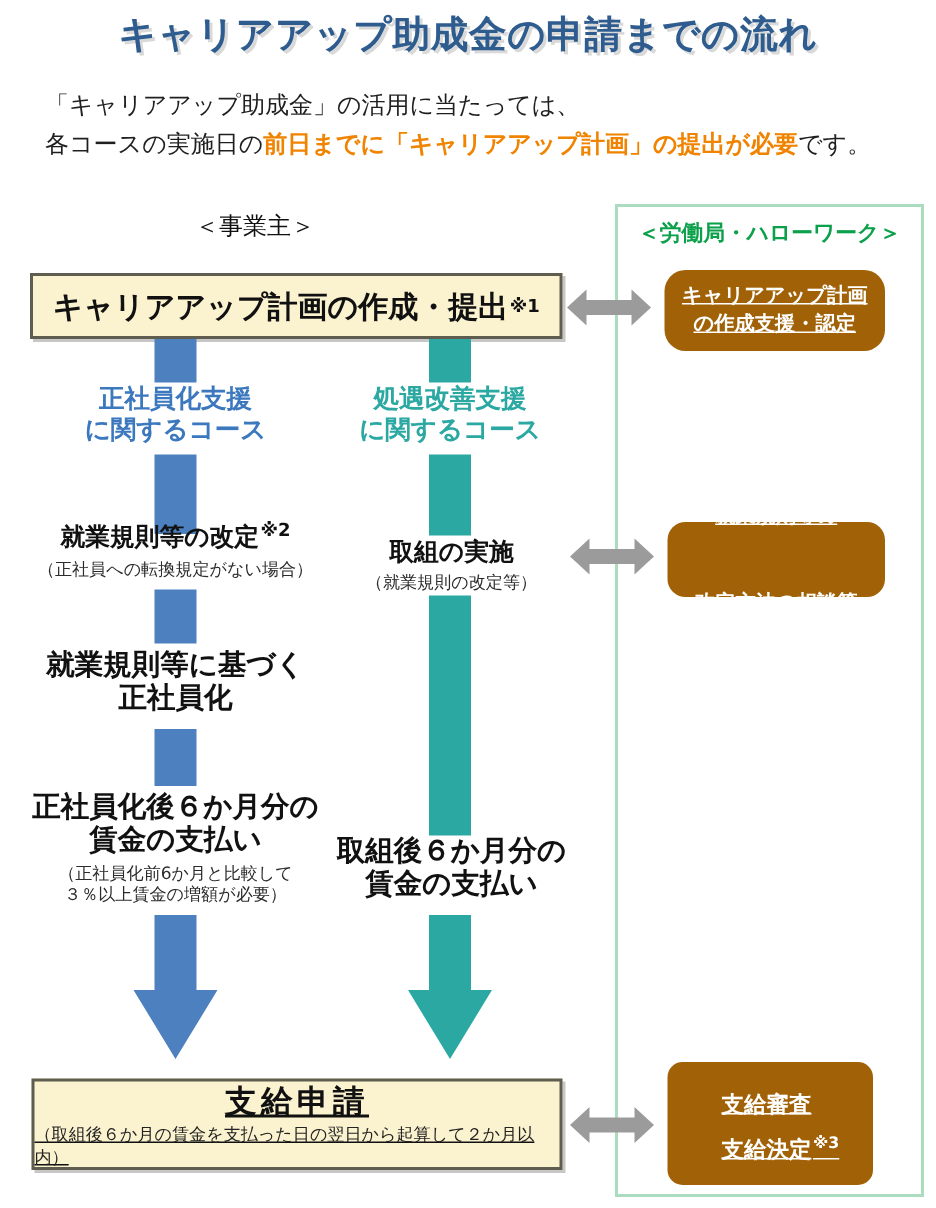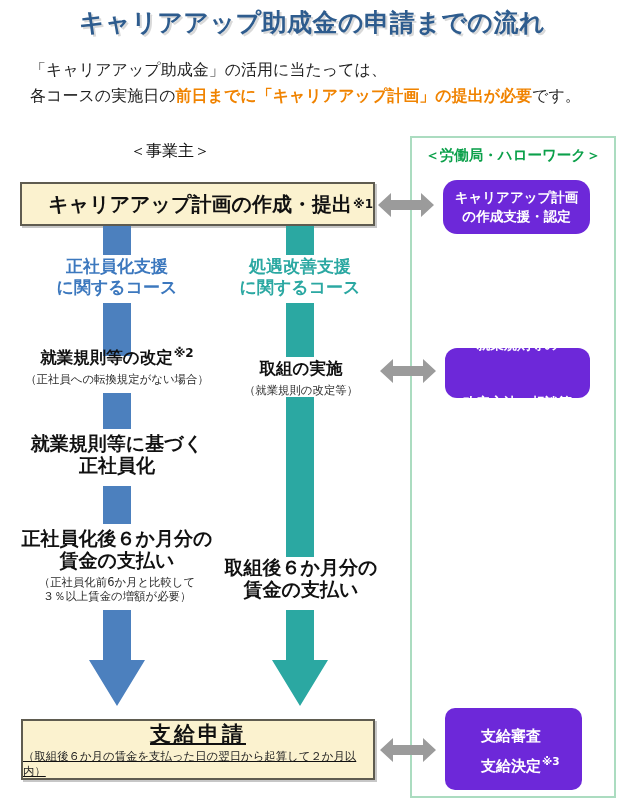--- a/index.html
+++ b/index.html
@@ -15,30 +15,30 @@
   .employer-header{left:90px;top:141px;width:160px;text-align:center;font-size:16px;color:#111;}
 
   .agency-panel{left:410px;top:136px;width:206px;height:662px;border:2px solid #ABDCC0;
                 box-sizing:border-box;background:#fff;}
   .agency-header{left:410px;top:146px;width:206px;text-align:center;font-size:14.5px;
                  font-weight:bold;color:#0BA04A;}
 
   .cream-box{background:#FBF2CF;border:2px solid #5F5C50;box-sizing:border-box;
              box-shadow:2px 2px 0 rgba(130,130,130,0.45);}
   .plan-box{left:20px;top:182px;width:355px;height:44px;display:flex;align-items:center;
-            justify-content:flex-end;font-size:20px;font-weight:bold;color:#111;}
+            justify-content:center;font-size:20px;font-weight:bold;color:#111;}
   .apply-box{left:21px;top:719px;width:354px;height:61px;display:flex;flex-direction:column;
              align-items:center;justify-content:center;color:#111;text-decoration:underline;}
   .apply-title{font-size:21px;font-weight:bold;letter-spacing:3px;line-height:26px;}
   .apply-note{font-size:11.4px;line-height:15px;margin-top:2px;color:#222;}
 
   sup.ref{font-size:12px;font-weight:bold;vertical-align:super;line-height:0;margin-left:1px;}
   sup.ref-small{font-size:10.5px;font-weight:bold;vertical-align:super;line-height:0;margin-left:1px;}
 
-  .green-box{background:#6d28d9;color:#fff;font-weight:bold;box-sizing:border-box;}
+  .green-box{background:#a16207;color:#fff;font-weight:bold;box-sizing:border-box;text-decoration:underline;}
   .green1{left:443px;top:180px;width:147px;height:54px;border-radius:14px;display:flex;
           flex-direction:column;align-items:center;justify-content:center;font-size:13.5px;line-height:19px;}
   .green2{left:445px;top:348px;width:145px;height:50px;border-radius:12px;display:flex;
           flex-direction:column;align-items:center;justify-content:center;font-size:13.5px;line-height:19px;gap:39px;}
   .green3{left:445px;top:708px;width:137px;height:82px;border-radius:10px;padding:13px 0 0 36px;
           font-size:15px;line-height:30px;}
 
   .bar-blue{background:#4C80BE;width:28px;}
   .bar-teal{background:#2BA8A2;width:28px;}
   .b-s1{left:103px;top:226px;height:29px;} .t-s1{left:286px;top:226px;height:29px;}
@@ -48,21 +48,21 @@
 
   .course-label{width:220px;text-align:center;font-size:17px;font-weight:bold;line-height:21px;}
   .course-blue{left:7px;top:256px;color:#3C78BE;}
   .course-teal{left:190px;top:256px;color:#2BA8A2;}
 
   .step{width:220px;text-align:center;color:#111;}
   .step-title{font-size:16.5px;font-weight:bold;line-height:20px;}
   .step-title-lg{font-size:19px;font-weight:bold;line-height:22px;}
   .step-note{font-size:11.4px;line-height:14px;color:#2b2b2b;margin-top:4px;}
   .left-step1{left:7px;top:348px;}
-  .mid-step1{left:191px;top:359px;}
+  .mid-step1{left:191px;top:359px;font-family:Liberation Mono, monospace;}
   .left-step2{left:7px;top:432px;}
   .left-step3{left:7px;top:527px;}
   .mid-step2{left:191px;top:556px;}
 
   .darrow{width:56px;height:30px;}
   .d1{left:378px;top:190px;} .d2{left:380px;top:356px;} .d3{left:380px;top:735px;}
 
   .down-arrow{width:56px;height:96px;}
   .da-blue{left:89px;top:610px;} .da-teal{left:272px;top:610px;}
 </style>

